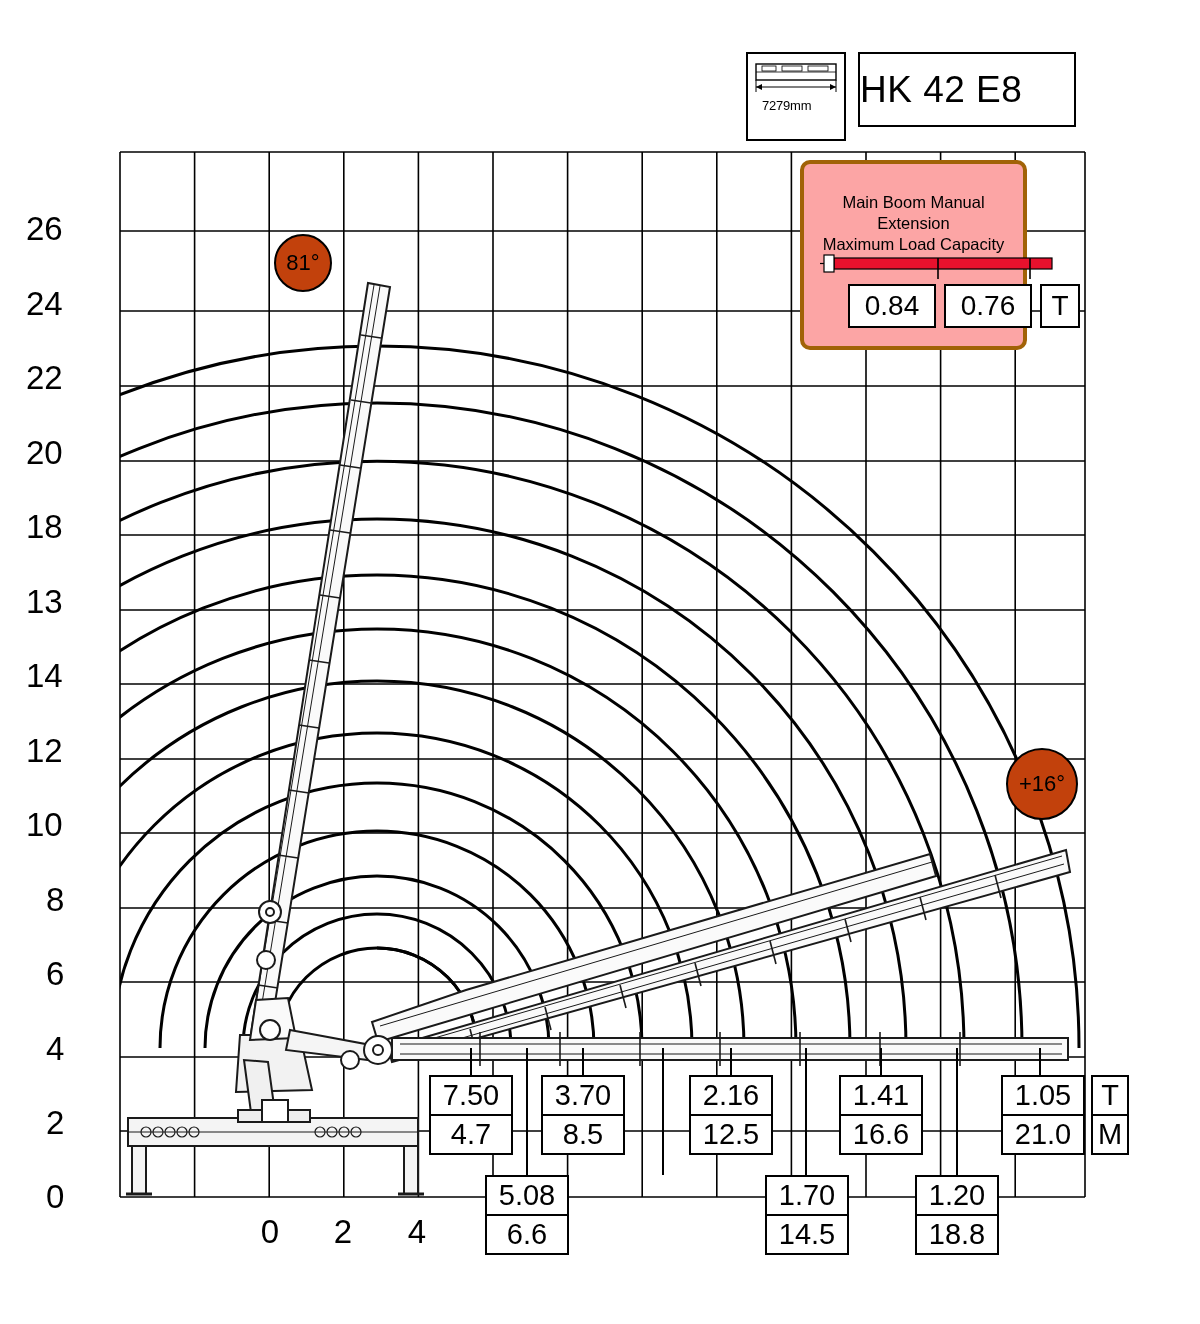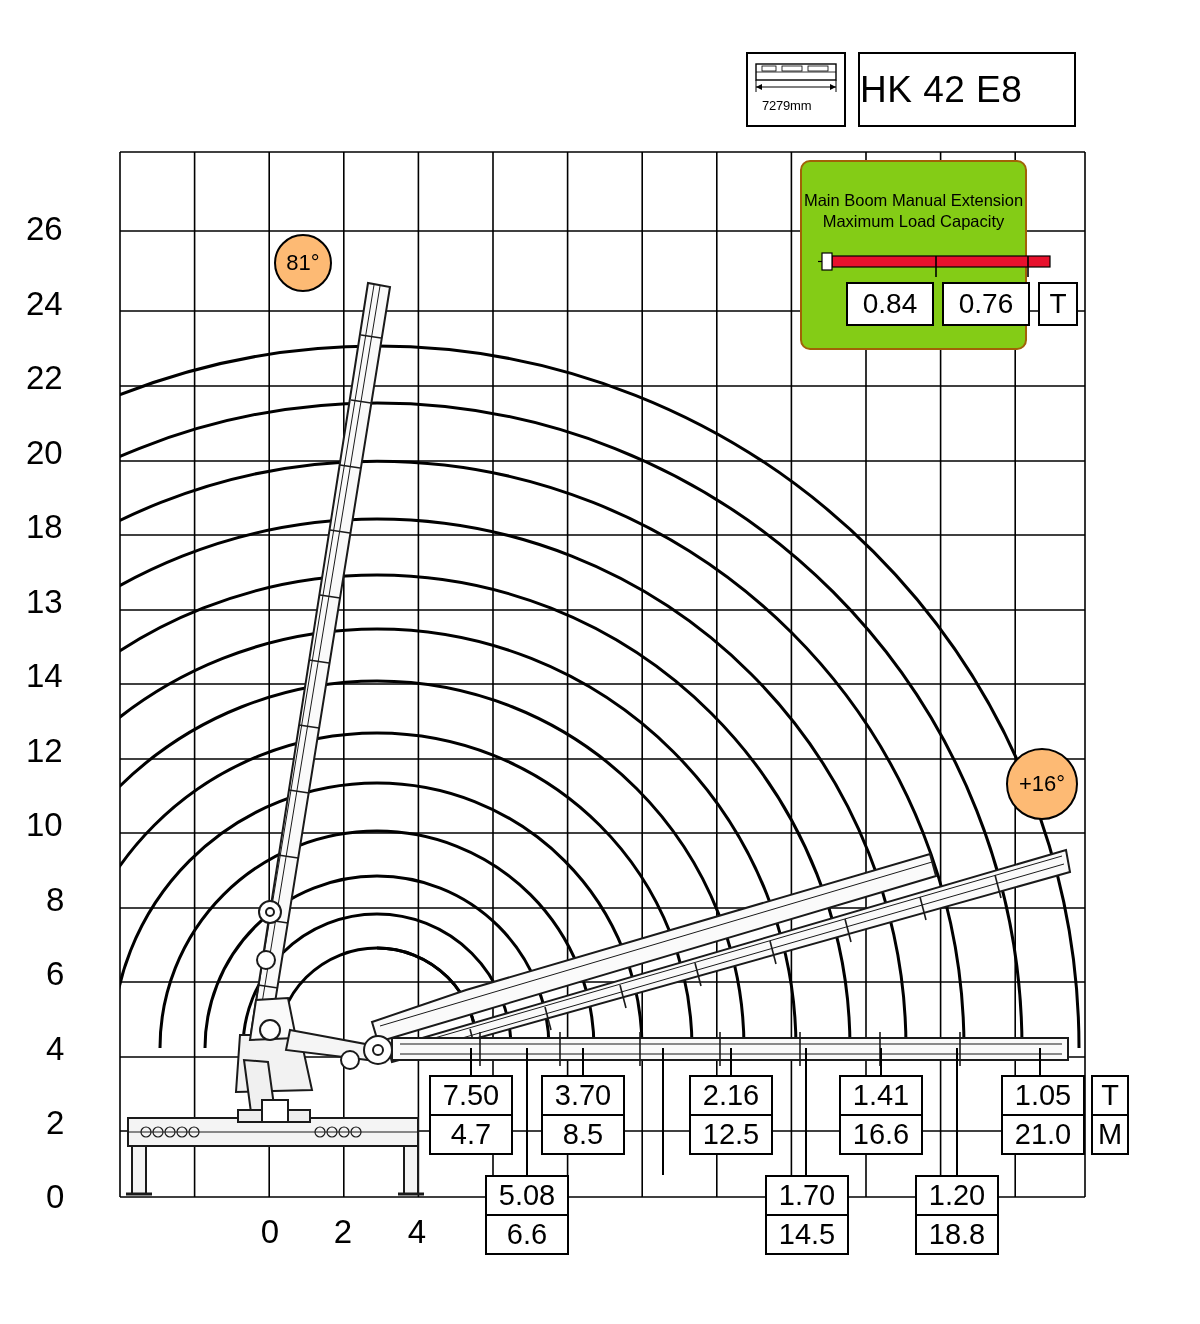--- a/index.html
+++ b/index.html
@@ -19,21 +19,21 @@
     position: absolute;
     inset: 0;
   }
 
   
   .hdr-dim-box {
     position: absolute;
     left: 746px;
     top: 52px;
     width: 100px;
-    height: 75px;
+    height: 89px;
     border: 2px solid #000;
     background: #fff;
     box-sizing: border-box;
   }
   .hdr-dim-svg { position: absolute; left: 0; top: 0; }
   .hdr-dim-label {
     position: absolute;
     left: 14px;
     top: 44px;
     font-size: 13px;
@@ -57,23 +57,23 @@
     letter-spacing: 0.5px;
   }
 
   
   .legend-box {
     position: absolute;
     left: 800px;
     top: 160px;
     width: 227px;
     height: 190px;
-    border: 2px solid #a16207;
+    border: 4px solid #a16207;
     border-radius: 10px;
-    background: #84cc16;
+    background: #fca5a5;
     box-sizing: border-box;
   }
   .legend-title {
     position: absolute;
     top: 28px;
     left: 0;
     width: 100%;
     text-align: center;
     font-size: 16.5px;
     line-height: 21px;
@@ -127,21 +127,21 @@
     text-align: center;
     font-size: 33px;
     line-height: 33px;
   }
 
   
   .angle-bubble {
     position: absolute;
     border: 2px solid #000;
     border-radius: 50%;
-    background: #fdba74;
+    background: #c2410c;
     display: flex;
     align-items: center;
     justify-content: center;
     font-size: 22px;
     box-sizing: border-box;
   }
 
   
   .cap-group {
     position: absolute;

